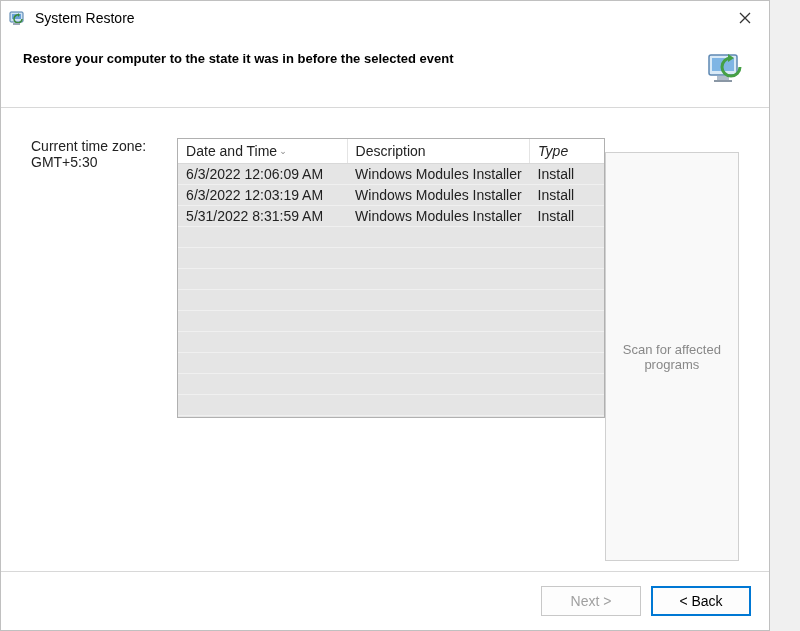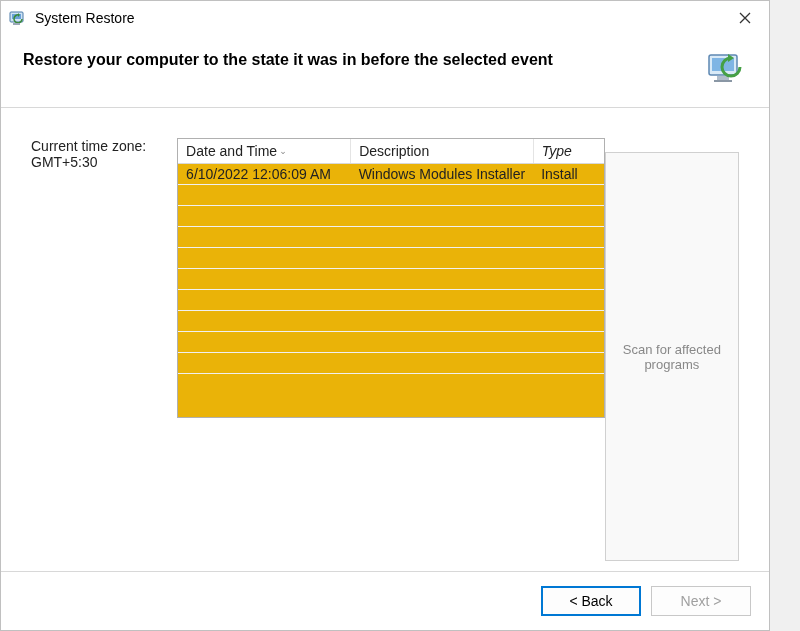--- a/index.html
+++ b/index.html
@@ -49,21 +49,21 @@
       color: #333;
       cursor: pointer;
     }
     .header {
       padding: 14px 22px 18px 22px;
       display: flex;
       align-items: flex-start;
       border-bottom: 1px solid #d8d8d8;
     }
     .header-title {
-      font-size: 16px;
+      font-size: 13px;
       font-weight: bold;
       color: #000;
       flex: 1;
       padding-top: 2px;
     }
     .header-icon {
       width: 40px;
       height: 40px;
       margin-left: 10px;
       display: flex;
@@ -78,21 +78,21 @@
     }
     .timezone {
       font-size: 14px;
       color: #222;
       margin-bottom: 18px;
     }
     .table-wrap {
       border: 1px solid #b0b0b0;
       height: 280px;
       overflow: hidden;
-      background: #eab308;
+      background: #e5e5e5;
     }
     table {
       width: 100%;
       border-collapse: collapse;
       font-size: 14px;
       color: #222;
     }
     thead th {
       text-align: left;
       font-weight: normal;
@@ -210,24 +210,34 @@
             <th class="col-desc">
               <span>Description</span>
             </th>
             <th class="col-type">
               <span>Type</span>
             </th>
           </tr>
         </thead>
         <tbody>
           <tr>
-            <td>6/10/2022 12:06:09 AM</td>
+            <td>6/3/2022 12:06:09 AM</td>
             <td>Windows Modules Installer</td>
             <td>Install</td>
           </tr>
+          <tr>
+            <td>6/3/2022 12:03:19 AM</td>
+            <td>Windows Modules Installer</td>
+            <td>Install</td>
+          </tr>
+          <tr>
+            <td>5/31/2022 8:31:59 AM</td>
+            <td>Windows Modules Installer</td>
+            <td>Install</td>
+          </tr>
           <tr class="empty">
               <td></td>
               <td></td>
               <td></td>
             </tr>
           <tr class="empty">
               <td></td>
               <td></td>
               <td></td>
             </tr>
@@ -270,17 +280,17 @@
       </table>
     </div>
 
     <div class="scan-row">
       <button class="scan-btn" disabled="">Scan for affected programs</button>
     </div>
 
   </div>
 
   <div class="footer">
+    <button class="btn disabled" disabled="">Next &gt;</button>
     <button class="btn primary">&lt; Back</button>
-    <button class="btn disabled" disabled="">Next &gt;</button>
   </div>
 
 </div>
 
 </body></html>

